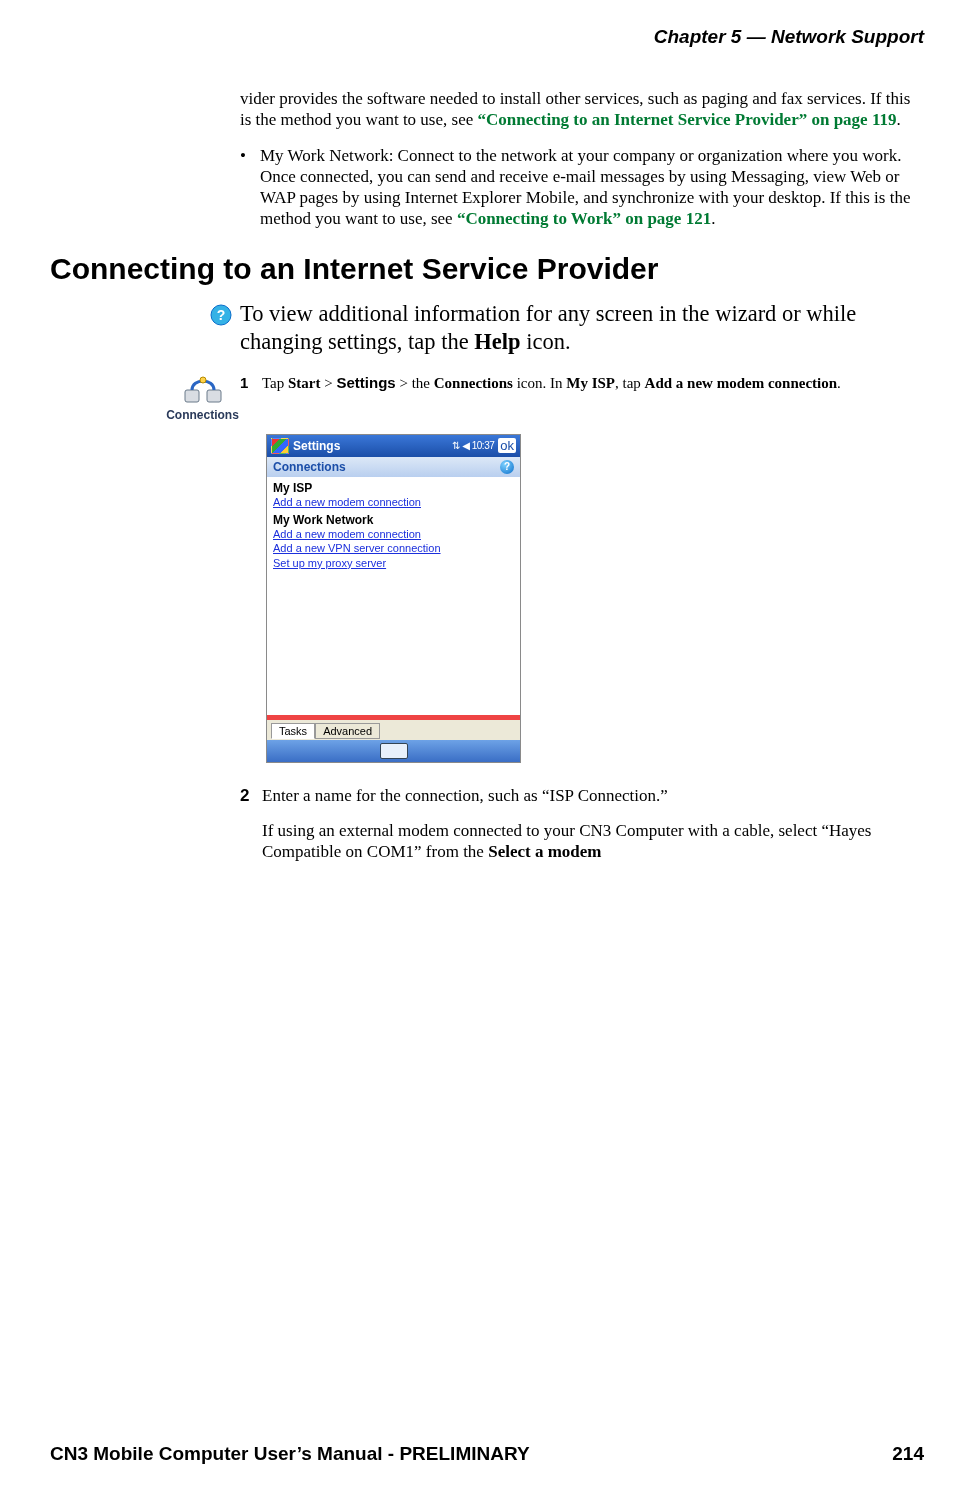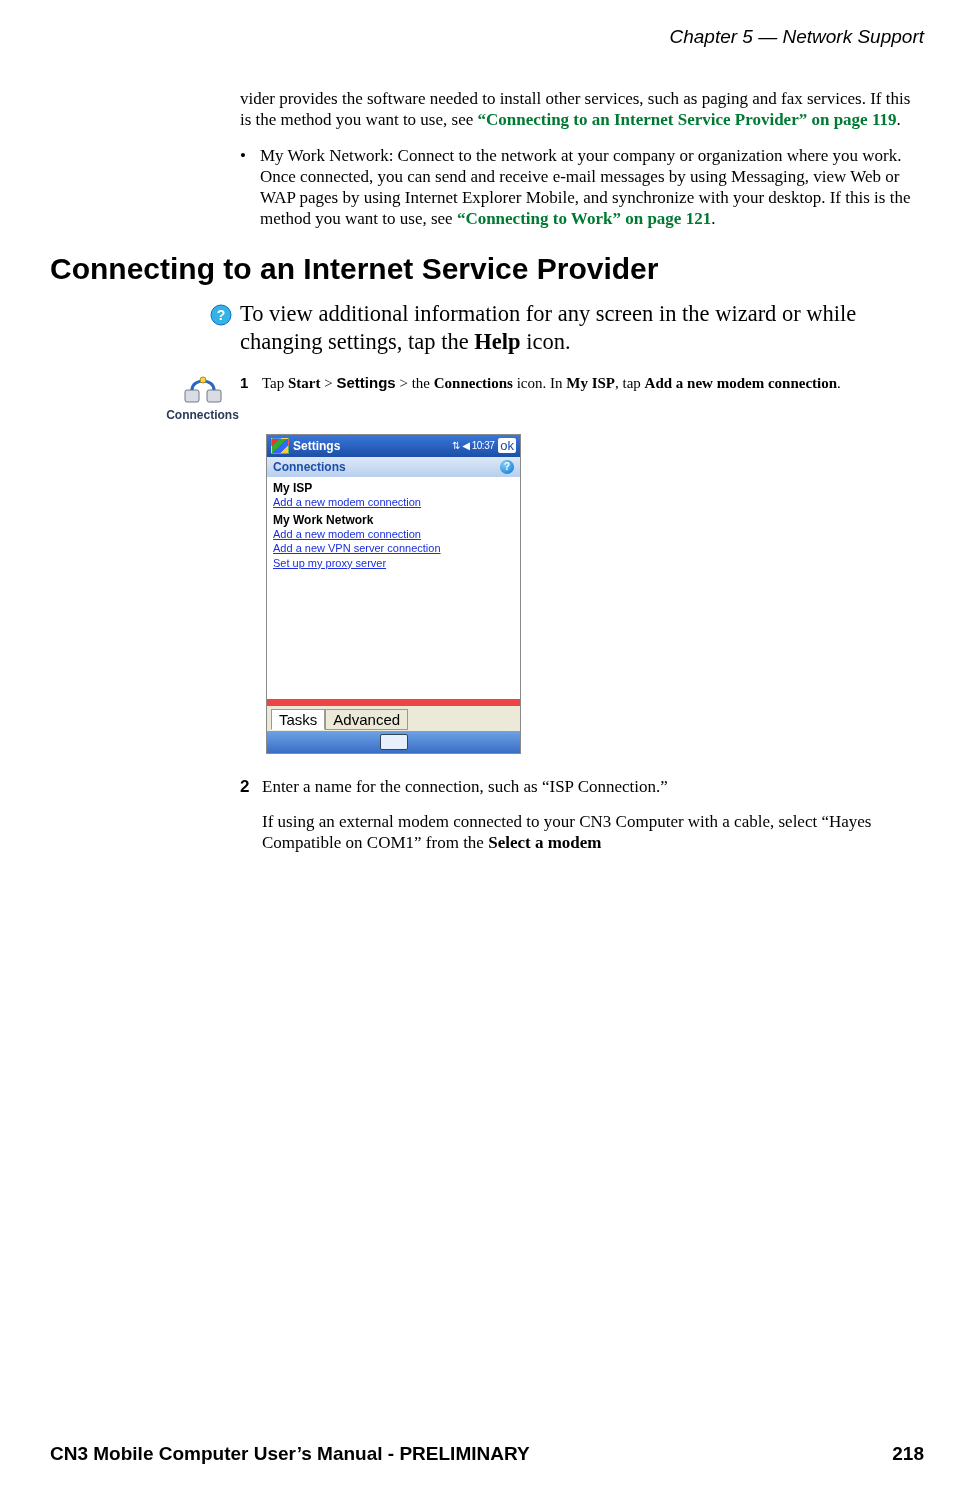--- a/index.html
+++ b/index.html
@@ -17,21 +17,21 @@
     position: relative;
     width: 974px;
     height: 1503px;
     box-sizing: border-box;
     padding: 20px 50px 0 50px;
   }
   .running-head {
     text-align: right;
     font-family: Arial, Helvetica, sans-serif;
     font-style: italic;
-    font-weight: normal;
+    font-weight: bold;
     font-size: 19px;
     margin-top: 6px;
     margin-bottom: 40px;
   }
   .body-text {
     margin-left: 190px;
     font-size: 17px;
     line-height: 1.25;
   }
   .body-text p { margin: 0 0 14px 0; }
@@ -150,26 +150,27 @@
     display: flex; align-items: center; justify-content: center;
   }
   .wm-body { padding: 4px 6px 58px 6px; min-height: 160px; }
   .wm-body .grp { margin-bottom: 4px; }
   .wm-body .grp-title { font-weight: bold; color: #000; font-size: 12px; }
   .wm-body .lnk {
     color: #1b2fdc; text-decoration: underline; display: block;
     font-size: 11px; line-height: 1.3;
   }
   .wm-tabs {
-    border-top: 7px solid #ef4444;
+    border-top: 5px solid #ef4444;
     padding: 2px 4px;
     background: #ece9d8;
-    font-size: 15px;
+    font-size: 11px;
     display: flex;
     gap: 0;
+    margin-top: 16px;
   }
   .wm-tabs .tab {
     border: 1px solid #999;
     padding: 1px 7px;
     background: #ece9d8;
     position: relative;
     top: 1px;
   }
   .wm-tabs .tab.active {
     background: #fff;
@@ -288,16 +289,16 @@
     <p>
       <span class="step-num">2</span><span>Enter a name for the connection, such as “ISP Connection.”</span>
     </p>
     <p style="margin-left:22px;">
       <span>If using an external modem connected to your CN3 Computer with a cable, select “Hayes Compatible on COM1” from the </span><span class="bold">Select a modem</span>
     </p>
   </div>
 
   <div class="footer">
     <span>CN3 Mobile Computer User’s Manual - PRELIMINARY</span>
-    <span>218</span>
+    <span>214</span>
   </div>
 
 </div>
 
 </body></html>

